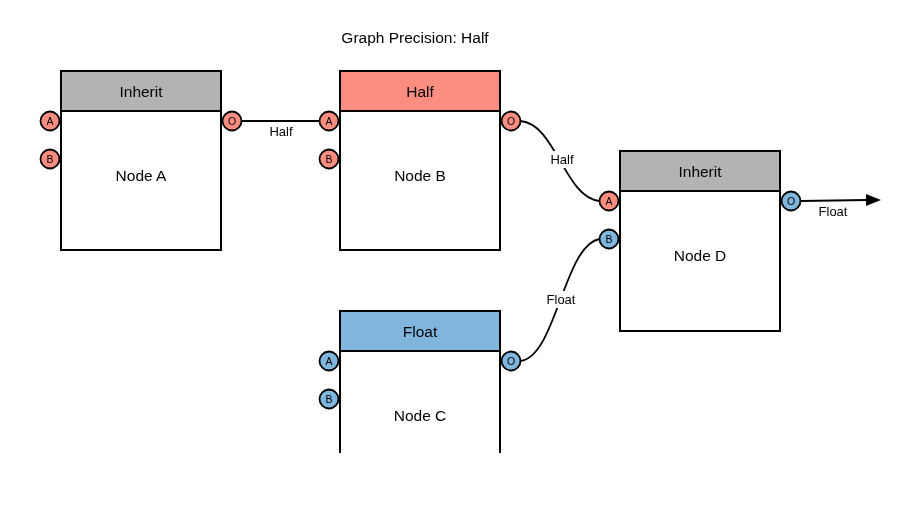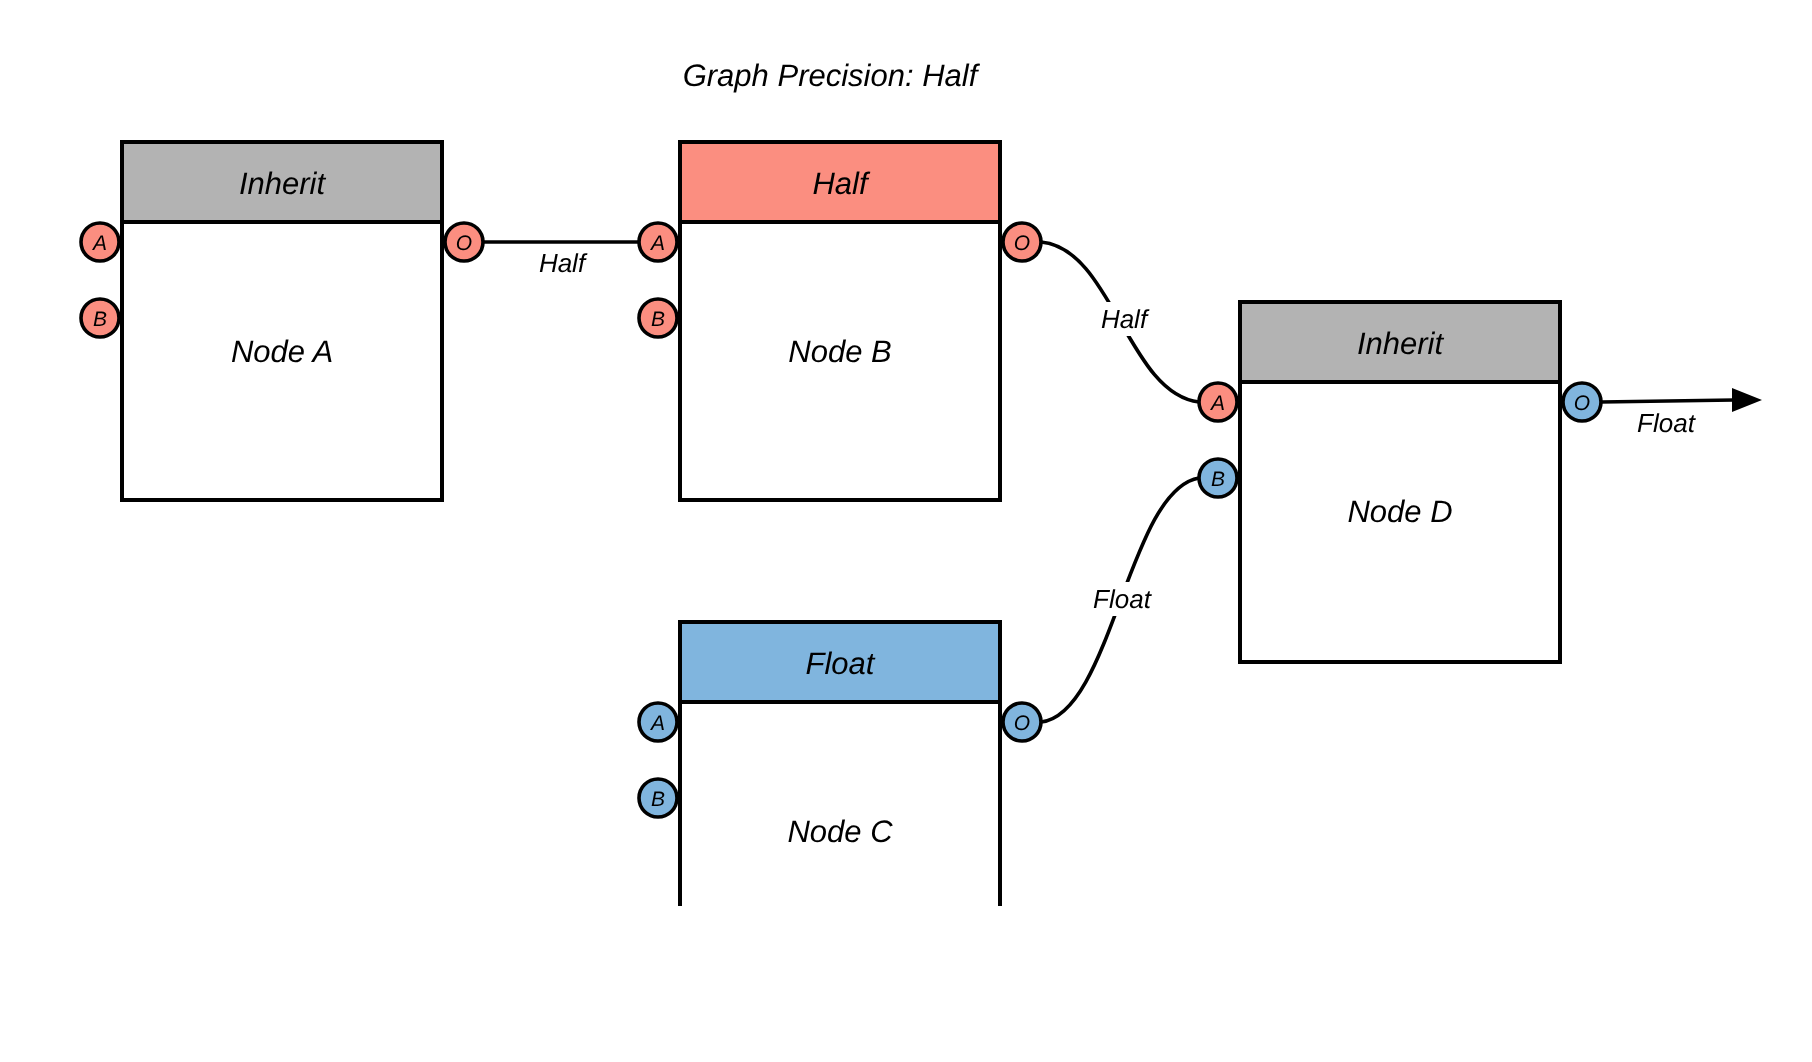--- a/index.html
+++ b/index.html
@@ -3,21 +3,20 @@
 <meta charset="utf-8">
 <style>
   html, body { margin: 0; padding: 0; background: #ffffff; }
   .canvas {
     position: relative;
     width: 906px;
     height: 453px;
     background: #ffffff;
     overflow: hidden;
     font-family: "Liberation Sans", sans-serif;
-    font-style: italic;
   }
   svg text {
     font-family: "Liberation Sans", sans-serif;
     fill: #000000;
   }
   .title        { font-size: 15.5px; text-anchor: middle; }
   .node-body    { fill: #ffffff; stroke: #000000; stroke-width: 2; }
   .node-header  { stroke: #000000; stroke-width: 2; }
   .header-label { font-size: 15.5px; text-anchor: middle; }
   .node-label   { font-size: 15.5px; text-anchor: middle; }

